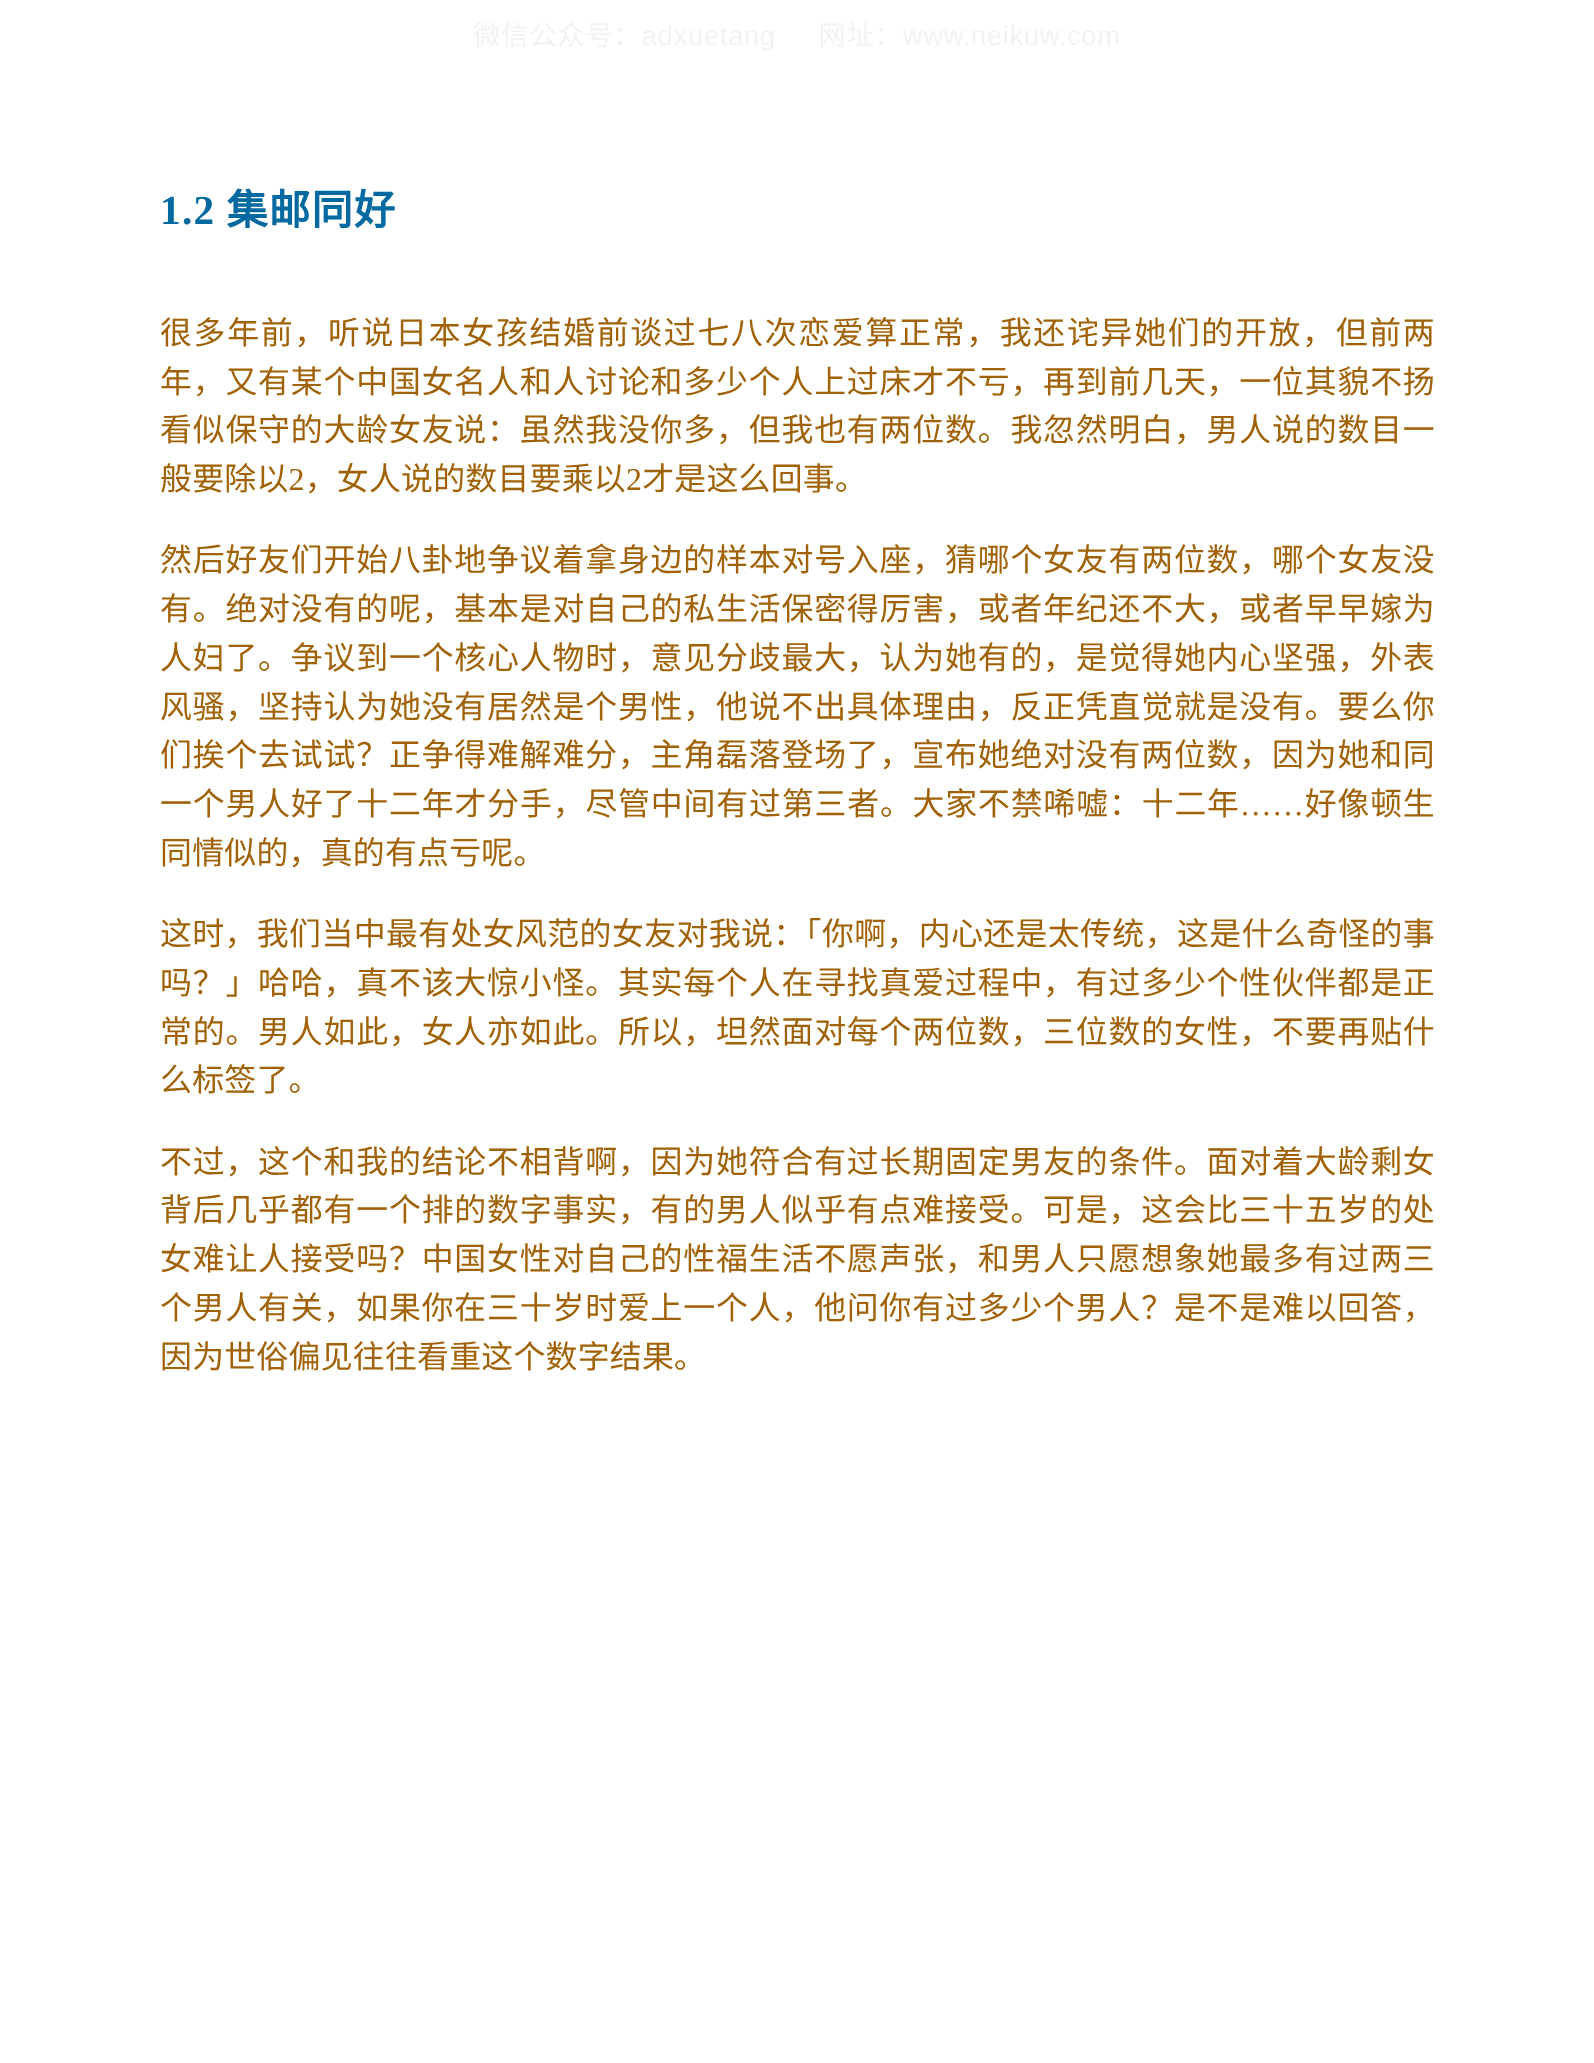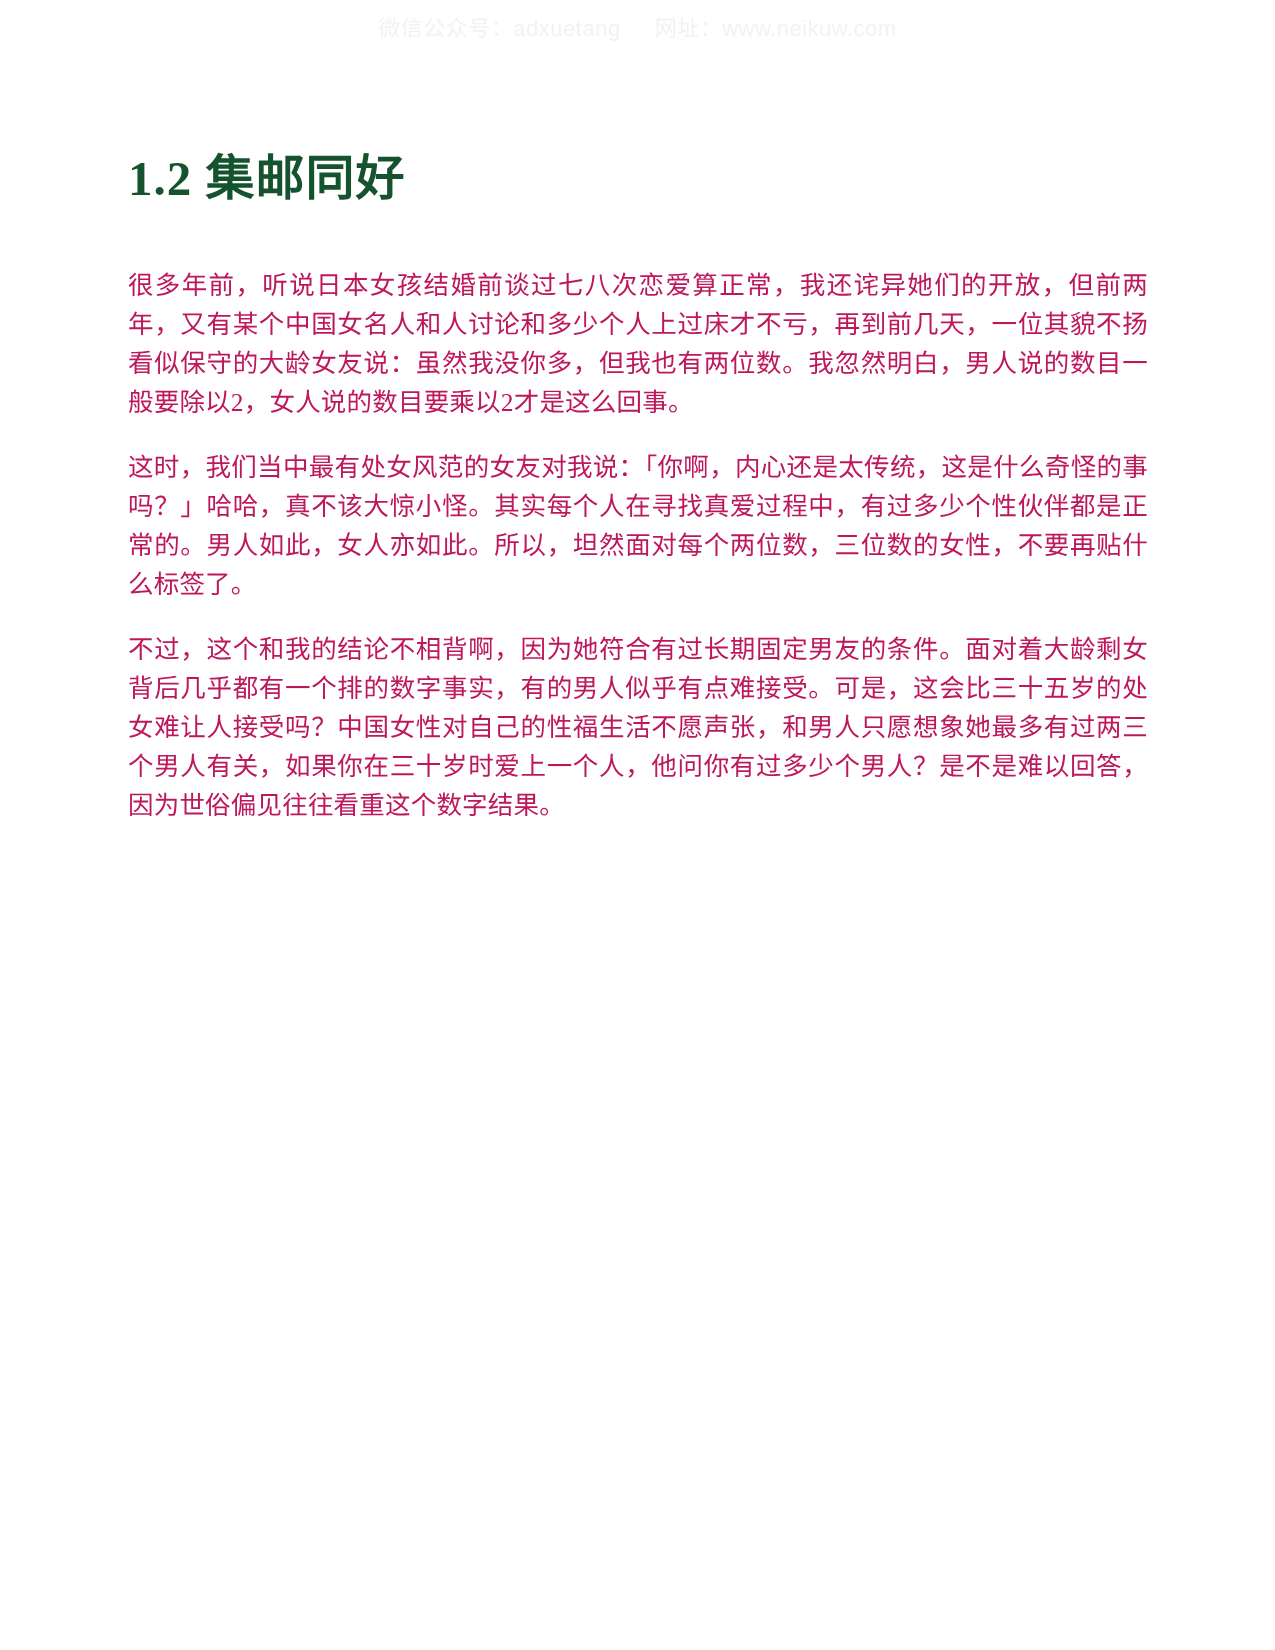--- a/index.html
+++ b/index.html
@@ -47,35 +47,35 @@
   .content {
     position: absolute;
     left: 128px;
     top: 150px;
     width: 1020px;
   }
 
   .doc-title {
     font-family: "Liberation Serif", "DejaVu Serif", serif;
     font-weight: 700;
-    font-size: 49px;
+    font-size: 33px;
     line-height: 1.18;
     letter-spacing: 1px;
     margin: 0 0 58px 0;
-    color: #14532d;
+    color: #0369a1;
   }
 
   .para {
     font-size: 25.5px;
     line-height: 39px;
     letter-spacing: 0.2px;
     margin: 0 0 26px 0;
     text-align: justify;
     text-justify: inter-ideograph;
-    color: #be185d;
+    color: #a16207;
     word-break: break-all;
   }
   .para:last-child {
     margin-bottom: 0;
   }
 </style>
 </head>
 <body>
 
 <div class="page">
@@ -83,18 +83,19 @@
   <div class="watermark-bar">
     <span class="watermark-text">微信公众号：adxuetang</span>
     <span class="watermark-text">网址：www.neikuw.com</span>
   </div>
 
   <div class="content">
 
     <h1 class="doc-title">1.2 集邮同好</h1>
 
     <p class="para">很多年前，听说日本女孩结婚前谈过七八次恋爱算正常，我还诧异她们的开放，但前两年，又有某个中国女名人和人讨论和多少个人上过床才不亏，再到前几天，一位其貌不扬看似保守的大龄女友说：虽然我没你多，但我也有两位数。我忽然明白，男人说的数目一般要除以2，女人说的数目要乘以2才是这么回事。</p>
+    <p class="para">然后好友们开始八卦地争议着拿身边的样本对号入座，猜哪个女友有两位数，哪个女友没有。绝对没有的呢，基本是对自己的私生活保密得厉害，或者年纪还不大，或者早早嫁为人妇了。争议到一个核心人物时，意见分歧最大，认为她有的，是觉得她内心坚强，外表风骚，坚持认为她没有居然是个男性，他说不出具体理由，反正凭直觉就是没有。要么你们挨个去试试？正争得难解难分，主角磊落登场了，宣布她绝对没有两位数，因为她和同一个男人好了十二年才分手，尽管中间有过第三者。大家不禁唏嘘：十二年……好像顿生同情似的，真的有点亏呢。</p>
     <p class="para">这时，我们当中最有处女风范的女友对我说：「你啊，内心还是太传统，这是什么奇怪的事吗？」哈哈，真不该大惊小怪。其实每个人在寻找真爱过程中，有过多少个性伙伴都是正常的。男人如此，女人亦如此。所以，坦然面对每个两位数，三位数的女性，不要再贴什么标签了。</p>
     <p class="para">不过，这个和我的结论不相背啊，因为她符合有过长期固定男友的条件。面对着大龄剩女背后几乎都有一个排的数字事实，有的男人似乎有点难接受。可是，这会比三十五岁的处女难让人接受吗？中国女性对自己的性福生活不愿声张，和男人只愿想象她最多有过两三个男人有关，如果你在三十岁时爱上一个人，他问你有过多少个男人？是不是难以回答，因为世俗偏见往往看重这个数字结果。</p>
 
   </div>
 
 </div>
 
 </body></html>

